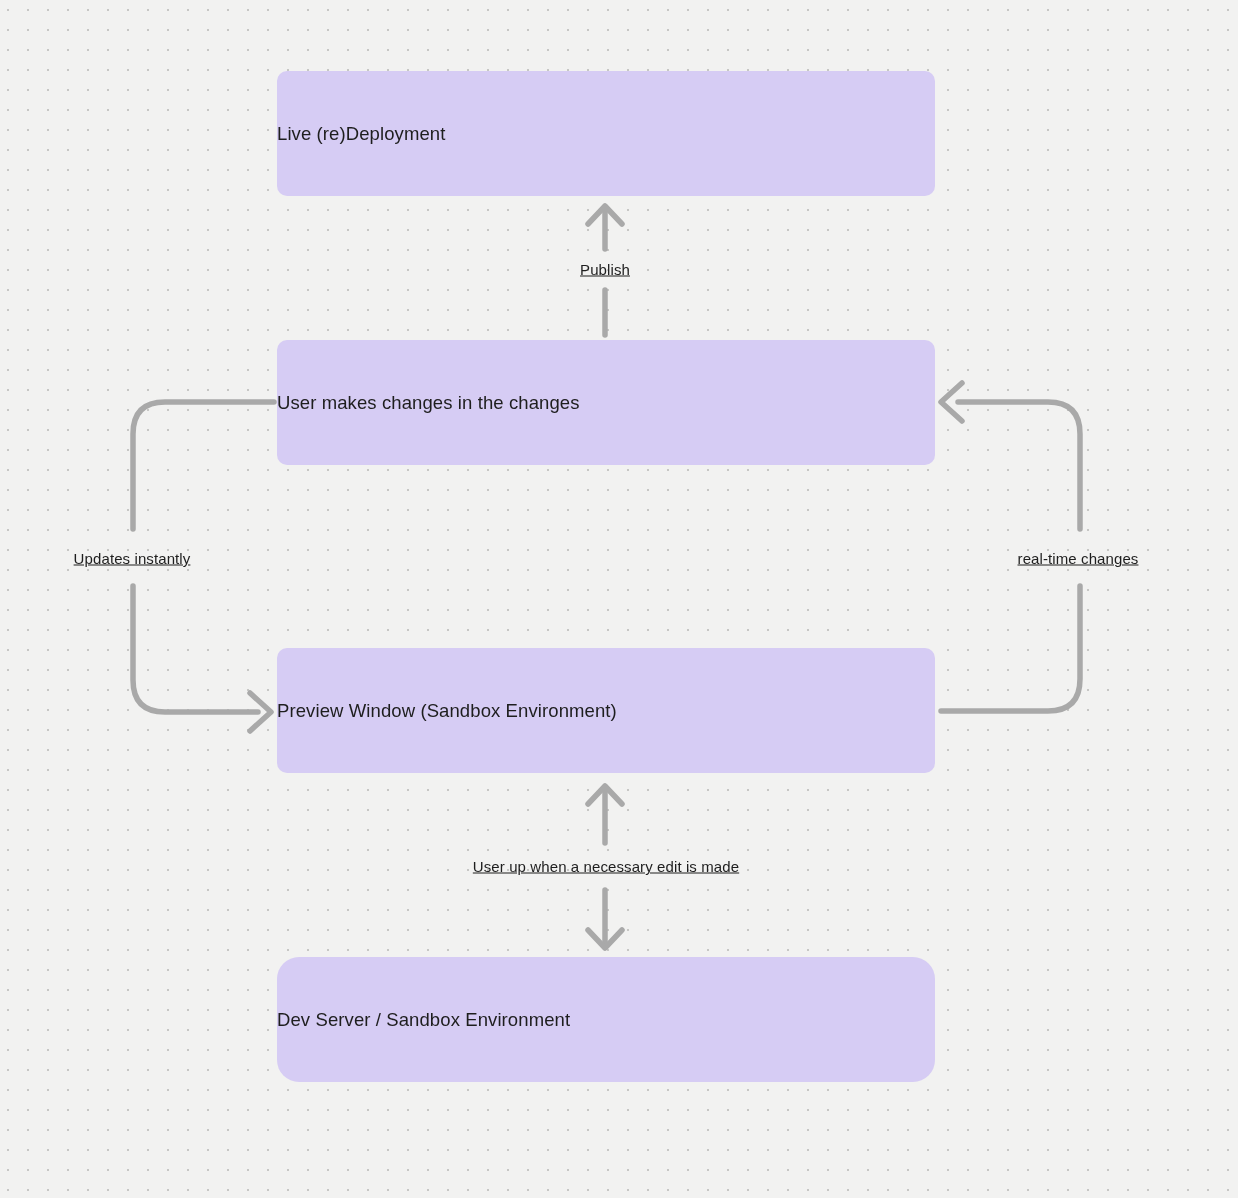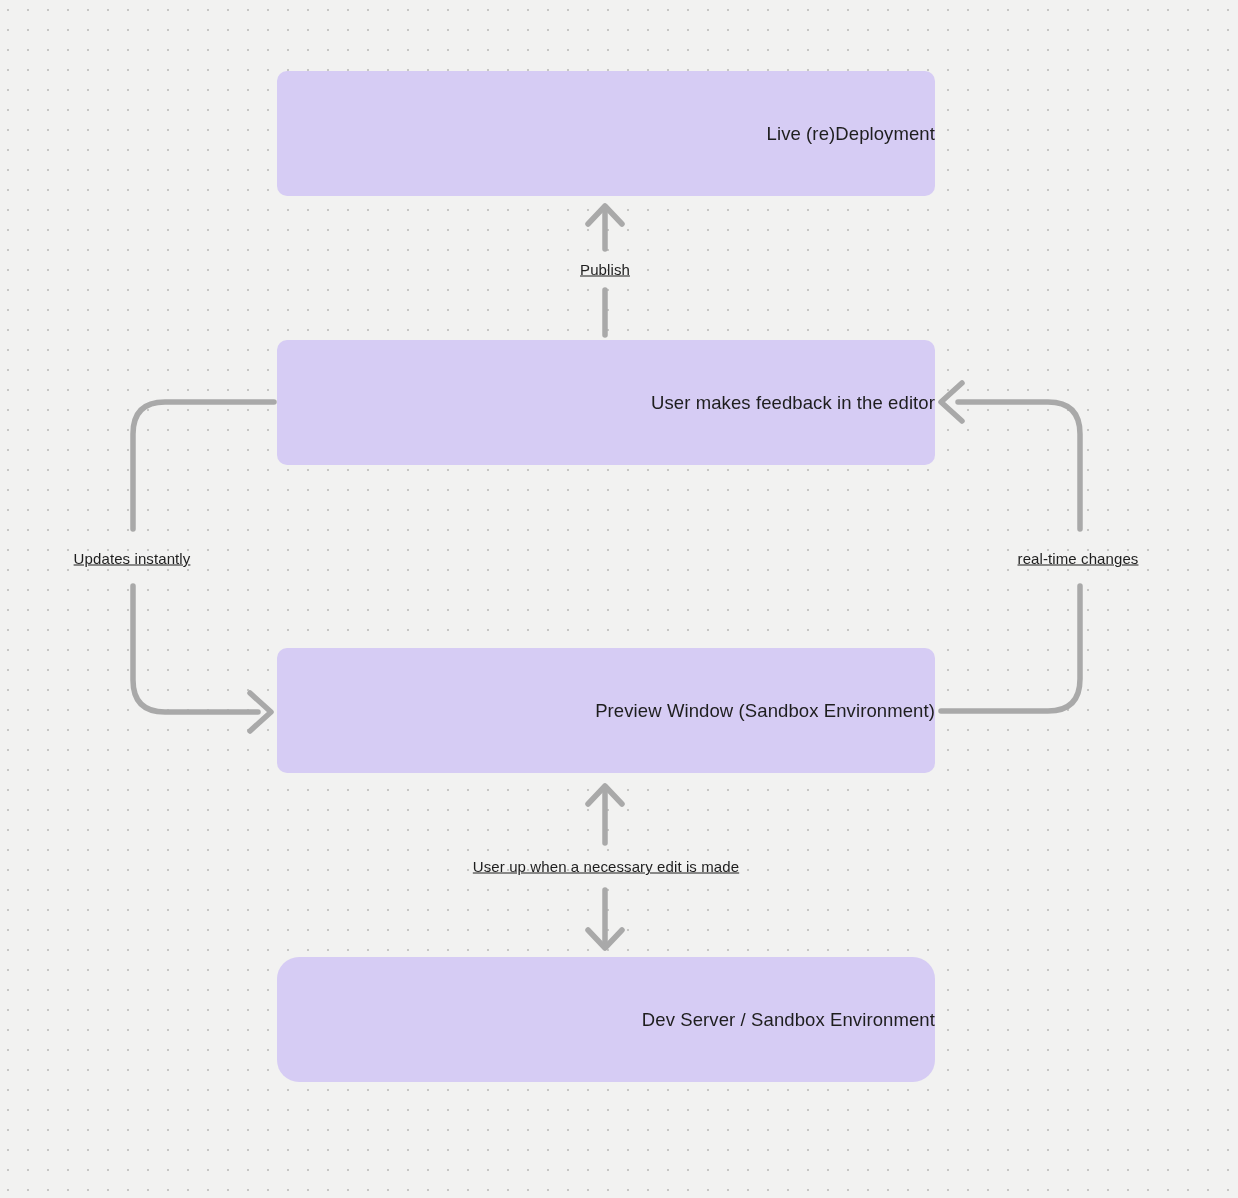--- a/index.html
+++ b/index.html
@@ -39,25 +39,24 @@
   }
   .node {
     position: absolute;
     left: 277px;
     width: 658px;
     height: 125px;
     background: var(--node-fill);
     border-radius: 10px;
     display: flex;
     align-items: center;
-    justify-content: flex-end;
+    justify-content: flex-start;
     font-size: 18.5px;
     letter-spacing: 0.1px;
     color: var(--text);
-    padding-left: 37px;
   }
   .node-live      { top: 71px; }
   .node-editor    { top: 340px; }
   .node-preview   { top: 648px; }
   .node-devserver { top: 957px; border-radius: 22px; }
   .edge-label {
     position: absolute;
     transform: translate(-50%, -50%);
     white-space: nowrap;
     font-size: 15px;
@@ -101,21 +100,21 @@
       <path d="M605 890 V944"></path>
       <path d="M588 930 L605 948 L622 930"></path>
     </g>
   </svg>
 
   <div class="node node-live">
     <span>Live (re)Deployment</span>
   </div>
 
   <div class="node node-editor">
-    <span>User makes feedback in the editor</span>
+    <span>User makes changes in the changes</span>
   </div>
 
   <div class="node node-preview">
     <span>Preview Window (Sandbox Environment)</span>
   </div>
 
   <div class="node node-devserver">
     <span>Dev Server / Sandbox Environment</span>
   </div>
 

